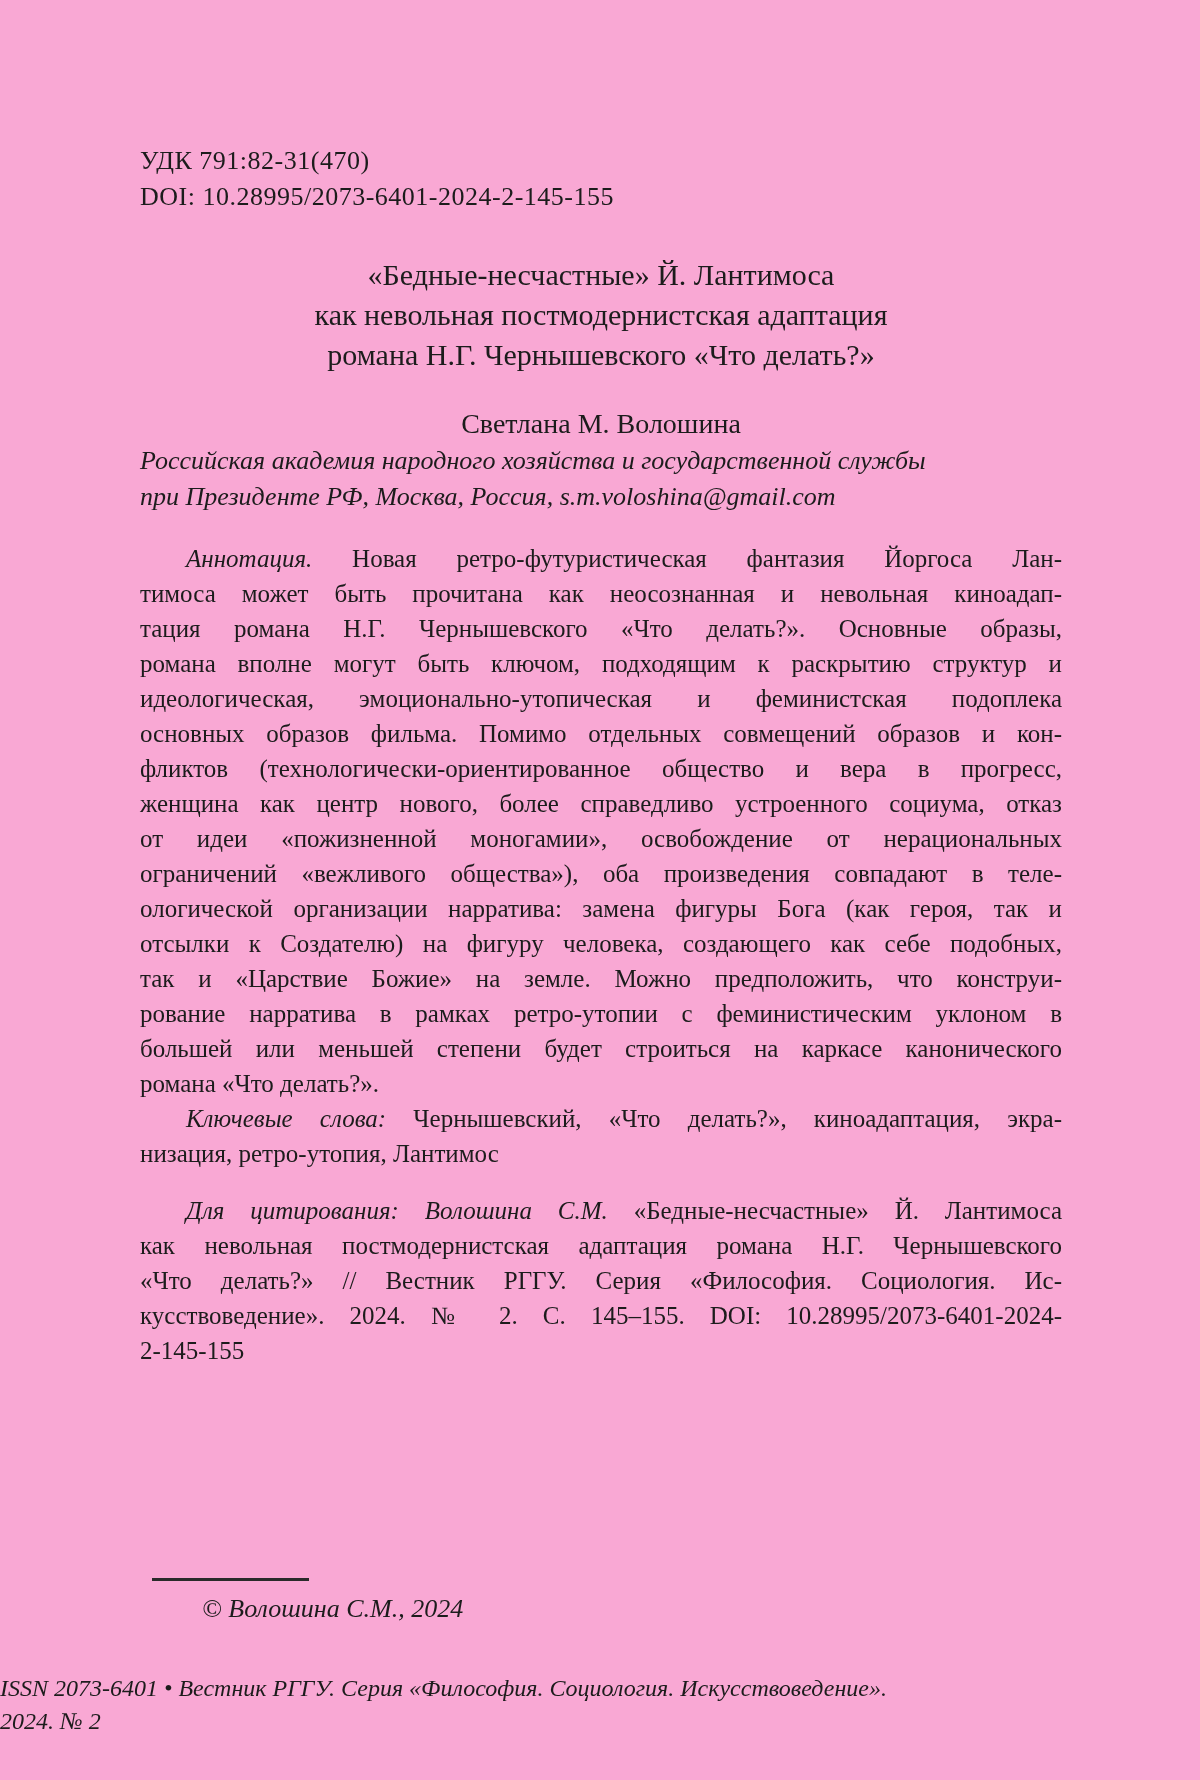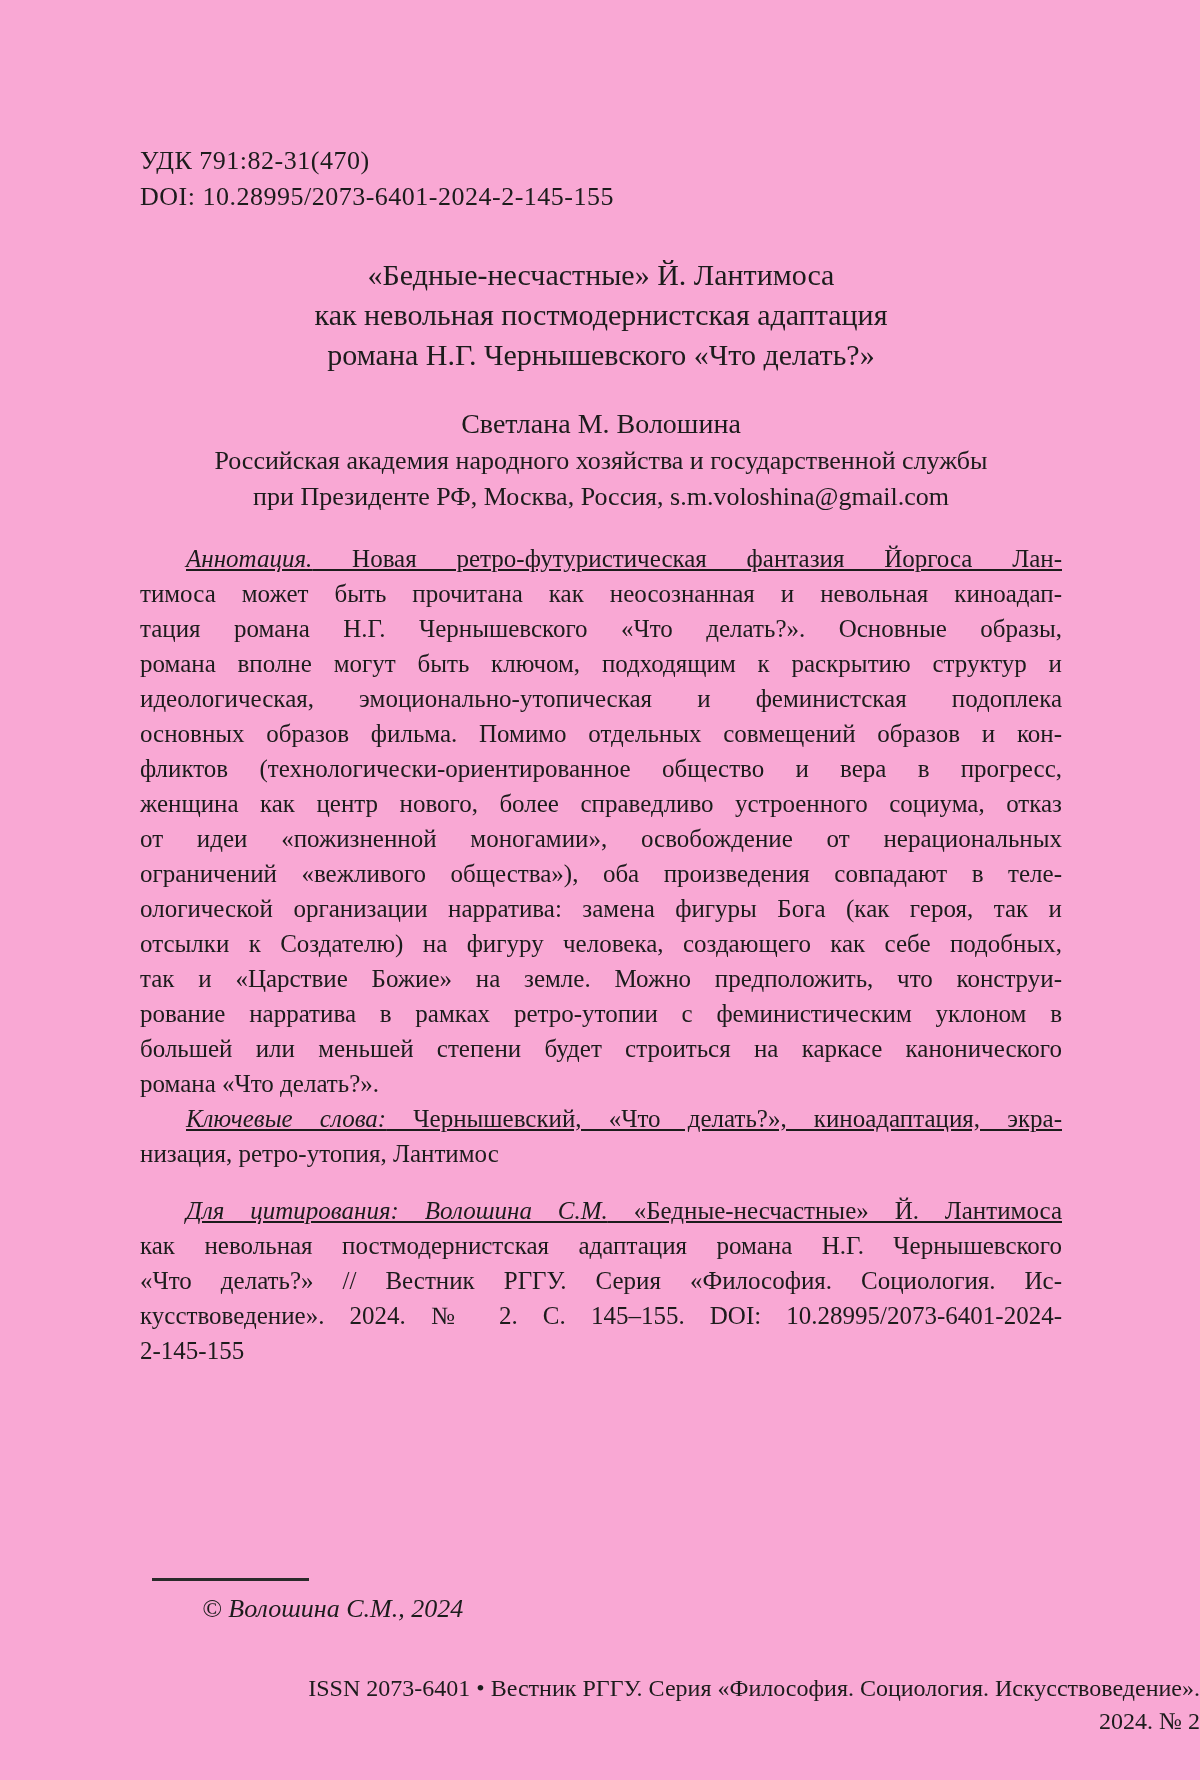--- a/index.html
+++ b/index.html
@@ -37,21 +37,21 @@
   }
   .author-name {
     margin-top: 30px;
     font-size: 28px;
     line-height: 38px;
     text-align: center;
   }
   .affiliation {
     font-size: 26px;
     line-height: 36px;
-    text-align: center;
+    font-style: italic;
   }
   .para {
     font-size: 25px;
     line-height: 35px;
   }
   .abstract-block {
     margin-top: 26px;
   }
   .citation-block {
     margin-top: 22px;
@@ -59,21 +59,20 @@
   .para .line {
     text-align: justify;
     text-align-last: justify;
     white-space: normal;
   }
   .para .line:last-child {
     text-align-last: left;
   }
   .para .line:first-child {
     text-indent: 46px;
-    text-decoration: underline;
   }
   .it {
     font-style: italic;
   }
   .copyright-block {
     position: absolute;
     left: 152px;
     top: 1578px;
     width: 922px;
     font-size: 26px;
@@ -88,23 +87,24 @@
   .copyright-text {
     margin-top: 11px;
     padding-left: 50px;
     line-height: 34px;
   }
   .page-footer {
     position: absolute;
     left: 0;
     top: 1672px;
     width: 1200px;
-    text-align: right;
+    text-align: left;
     font-size: 24px;
     line-height: 33px;
+    font-style: italic;
   }
 </style>
 </head>
 <body>
 
 <div class="page">
   <div class="content">
 
     <div class="meta-block">
       <div>УДК 791:82-31(470)</div>

